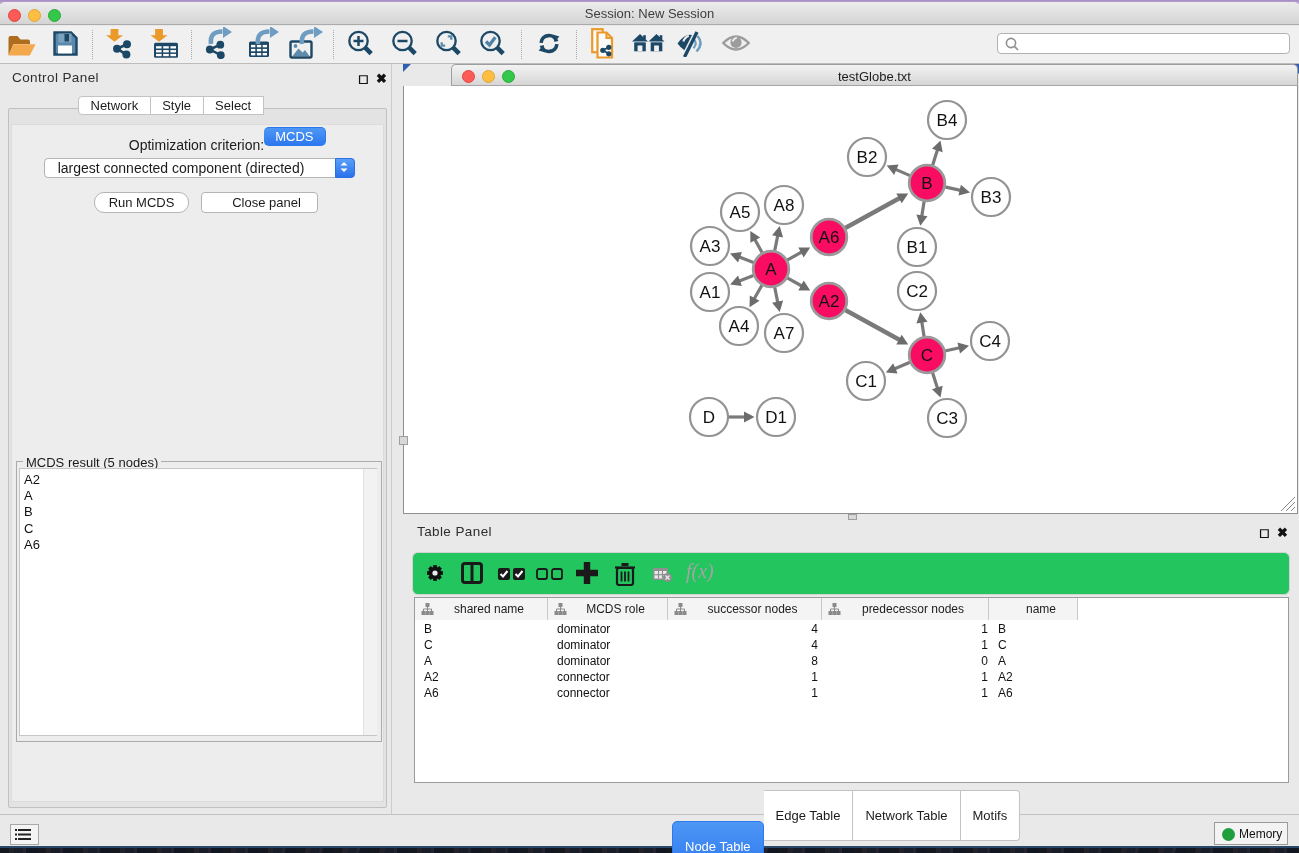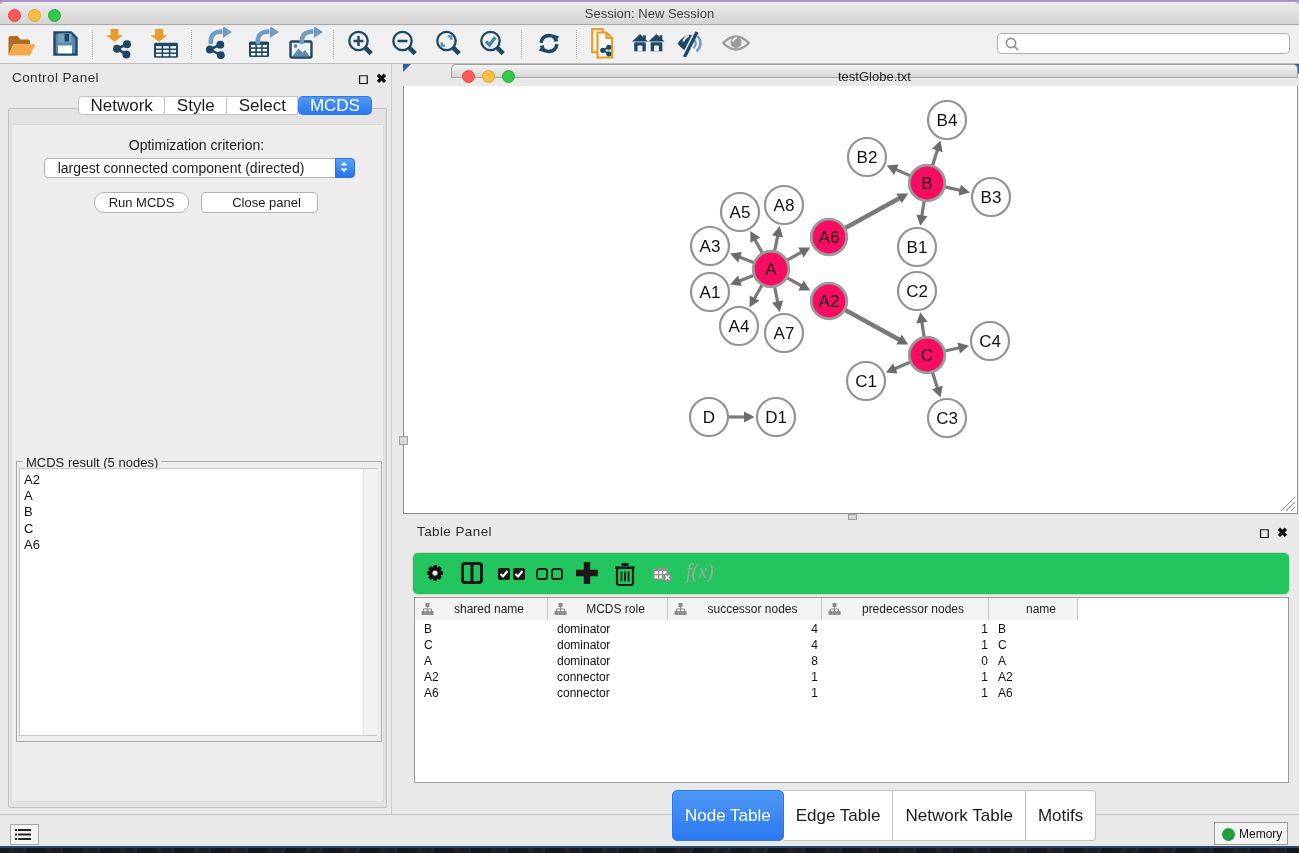--- a/index.html
+++ b/index.html
@@ -18,25 +18,25 @@
 .sep{position:absolute;top:4px;height:29px;width:0;
  border-left:1px dotted #a9a9a9;}
 .tbi{position:absolute;top:3px;}
 #search{position:absolute;left:997px;top:7px;width:291px;height:19px;
  background:#fff;border:1px solid #b2b2b2;border-radius:4px;}
 
 #cp-title{left:12px;top:70px;font-size:13.5px;letter-spacing:0.4px;color:#2e2e2e;}
 .wbtn{font-size:13px;color:#111;font-weight:bold;}
 .tabs{display:flex;position:absolute;z-index:5;}
 .tab{height:17px;line-height:17px;background:#fff;border:1px solid #c3c3c3;
- border-left:none;font-size:17px;color:#1c1c1c;text-align:center;padding:0 11.5px;}
+ border-left:none;font-size:13px;color:#1c1c1c;text-align:center;padding:0 11.5px;}
 .tab.first{border-left:1px solid #c3c3c3;border-radius:4px 0 0 4px;}
 .tab.last{border-radius:0 4px 4px 0;}
 .tab.sel{background:linear-gradient(#4e97f5,#2c78ee);color:#fff;
- border-color:#2c78ee;border-radius:5px;}
+ border-color:#2c78ee;border-radius:5px;margin-top:31px;}
 #cp-outer{left:8px;top:108px;width:377px;height:698px;background:#e3e3e3;
  border:1px solid #c0c0c0;border-radius:2px;}
 #cp-inner{left:11px;top:124px;width:371px;height:676px;background:#ededed;
  border:1px solid #dcdcdc;}
 #optlbl{left:0px;top:137px;width:393px;text-align:center;font-size:14px;color:#1b1b1b;}
 #combo{left:44px;top:158px;width:309px;height:18px;background:#fff;
  border:1px solid #b4b4b4;border-radius:4px;font-size:14px;color:#1b1b1b;}
 #combo .v{position:absolute;left:0;right:37px;top:1px;text-align:center;white-space:nowrap;}
 #combo .b{position:absolute;right:-1px;top:-1px;width:18px;height:18px;
  border-radius:0 4px 4px 0;background:linear-gradient(#58a0f7,#2a72ea);
@@ -56,21 +56,21 @@
 #statusbar{left:0;top:814px;width:1299px;height:32px;background:#e9e9e9;
  border-top:1px solid #c2c2c2;}
 #listbtn{left:10px;top:824px;width:27px;height:19px;background:#f4f4f4;
  border:1px solid #a8a8a8;}
 #membox{left:1214px;top:822px;width:72px;height:21px;background:#f3f3f3;
  border:1px solid #9b9b9b;font-size:12px;color:#111;}
 #bottomstrip{left:0;top:846px;width:1299px;height:7px;
  background:linear-gradient(#2a4a6b 0,#2a4a6b 1.5px,rgba(0,0,0,0) 1.5px),repeating-linear-gradient(94deg,#15181f 0 9px,#23222a 9px 14px,#181d28 14px 23px,#262330 23px 26px,#121620 26px 37px);}
 
 #net{left:403px;top:64px;width:895px;height:450px;}
-#net-tb{position:absolute;left:0;top:0;right:0;height:14px;
+#net-tb{position:absolute;left:0;top:0;right:0;height:22px;
  background:linear-gradient(#f3f3f3,#d6d6d6);border:1px solid #9e9e9e;
  border-bottom:1px solid #a5a5a5;border-radius:5px 5px 0 0;box-sizing:border-box;margin-left:48px;}
 #net-tb .t{position:absolute;left:0;right:0;top:4px;text-align:center;
  font-size:13px;color:#1c1c1c;}
 #canvas{position:absolute;left:0;top:22px;width:893px;height:427px;
  background:#fff;border:1px solid #8e8e8e;border-top:none;}
 
 #tp-title{left:417px;top:524px;font-size:13.5px;letter-spacing:0.4px;color:#2e2e2e;}
 #tp-tbbox{left:412px;top:552px;width:876px;height:41px;background:#22c55e;
  border:1px solid #d2d2d2;border-radius:6px;}

